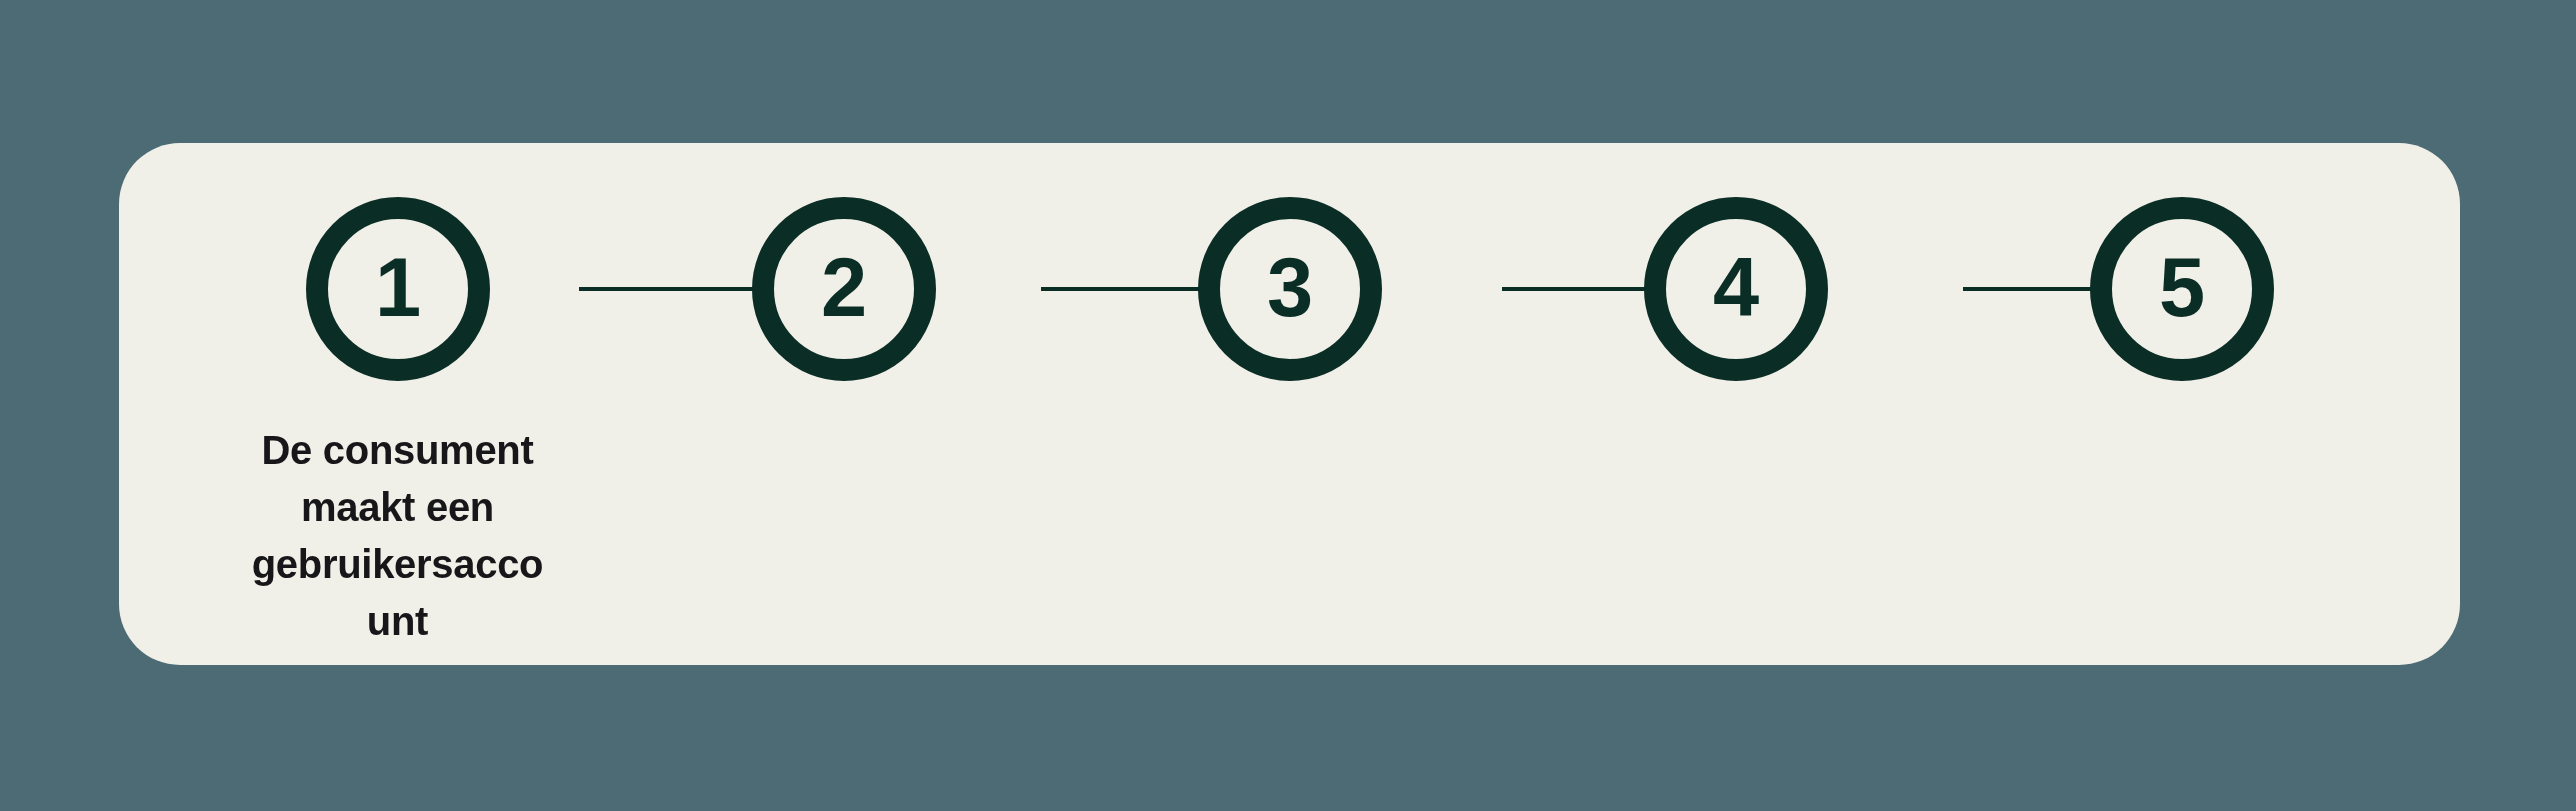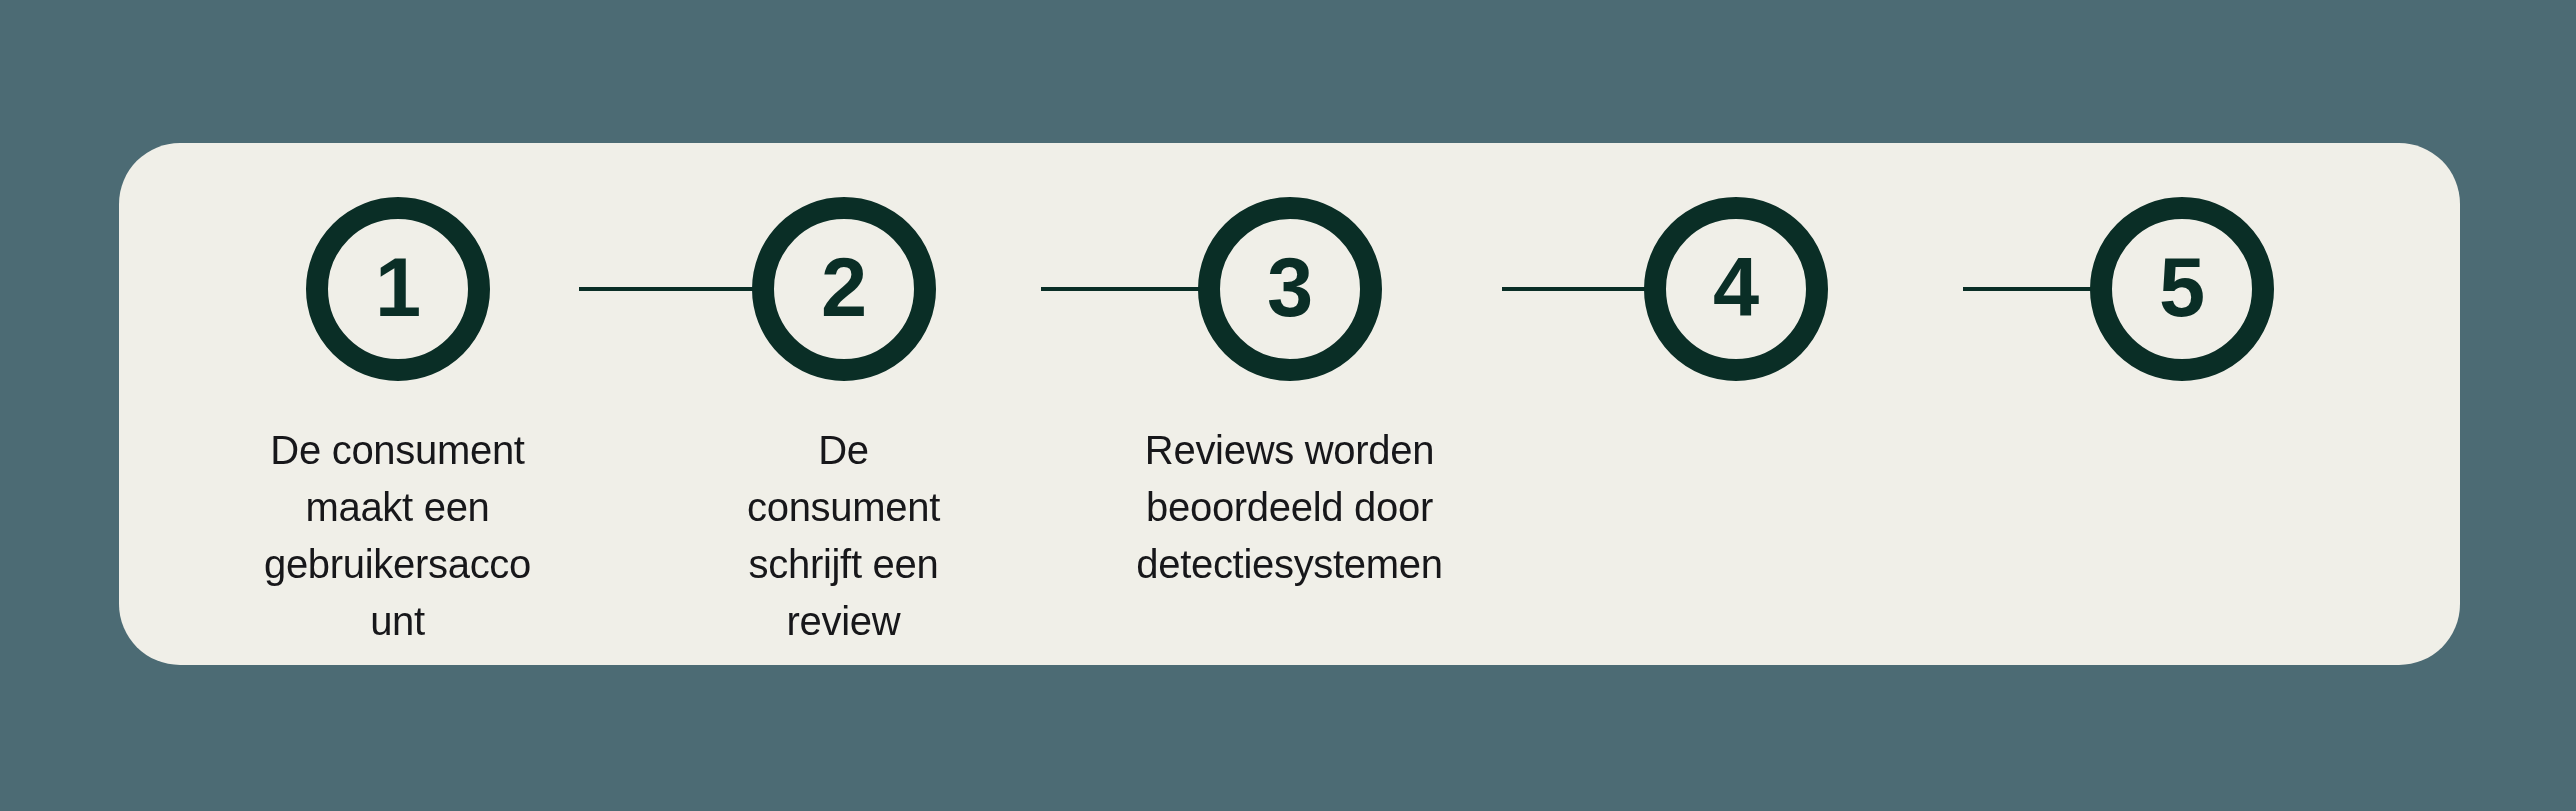--- a/index.html
+++ b/index.html
@@ -116,21 +116,21 @@
     margin-top: -4px;
     font-family: "Liberation Sans", sans-serif;
   }
 
   .step-label {
     margin-top: 41px;
     width: 100%;
     text-align: center;
     font-size: 40px;
     line-height: 57px;
-    font-weight: 400;
+    font-weight: 700;
     color: #17171A;
     letter-spacing: -0.3px;
     font-family: "Liberation Sans", sans-serif;
     white-space: pre-line;
   }
 </style>
 </head>
 <body>
 
 <div class="stage">
@@ -157,36 +157,29 @@
 unt</div>
       </div>
 
       <div class="step">
         <div class="badge-wrap">
           <div class="badge-shadow"></div>
           <div class="badge">
             <span class="badge-num">2</span>
           </div>
         </div>
-        <div class="step-label">De
-consument
-schrijft een
-review</div>
       </div>
 
       <div class="step">
         <div class="badge-wrap">
           <div class="badge-shadow"></div>
           <div class="badge">
             <span class="badge-num">3</span>
           </div>
         </div>
-        <div class="step-label">Reviews worden
-beoordeeld door
-detectiesystemen</div>
       </div>
 
       <div class="step">
         <div class="badge-wrap">
           <div class="badge-shadow"></div>
           <div class="badge">
             <span class="badge-num">4</span>
           </div>
         </div>
       </div>

